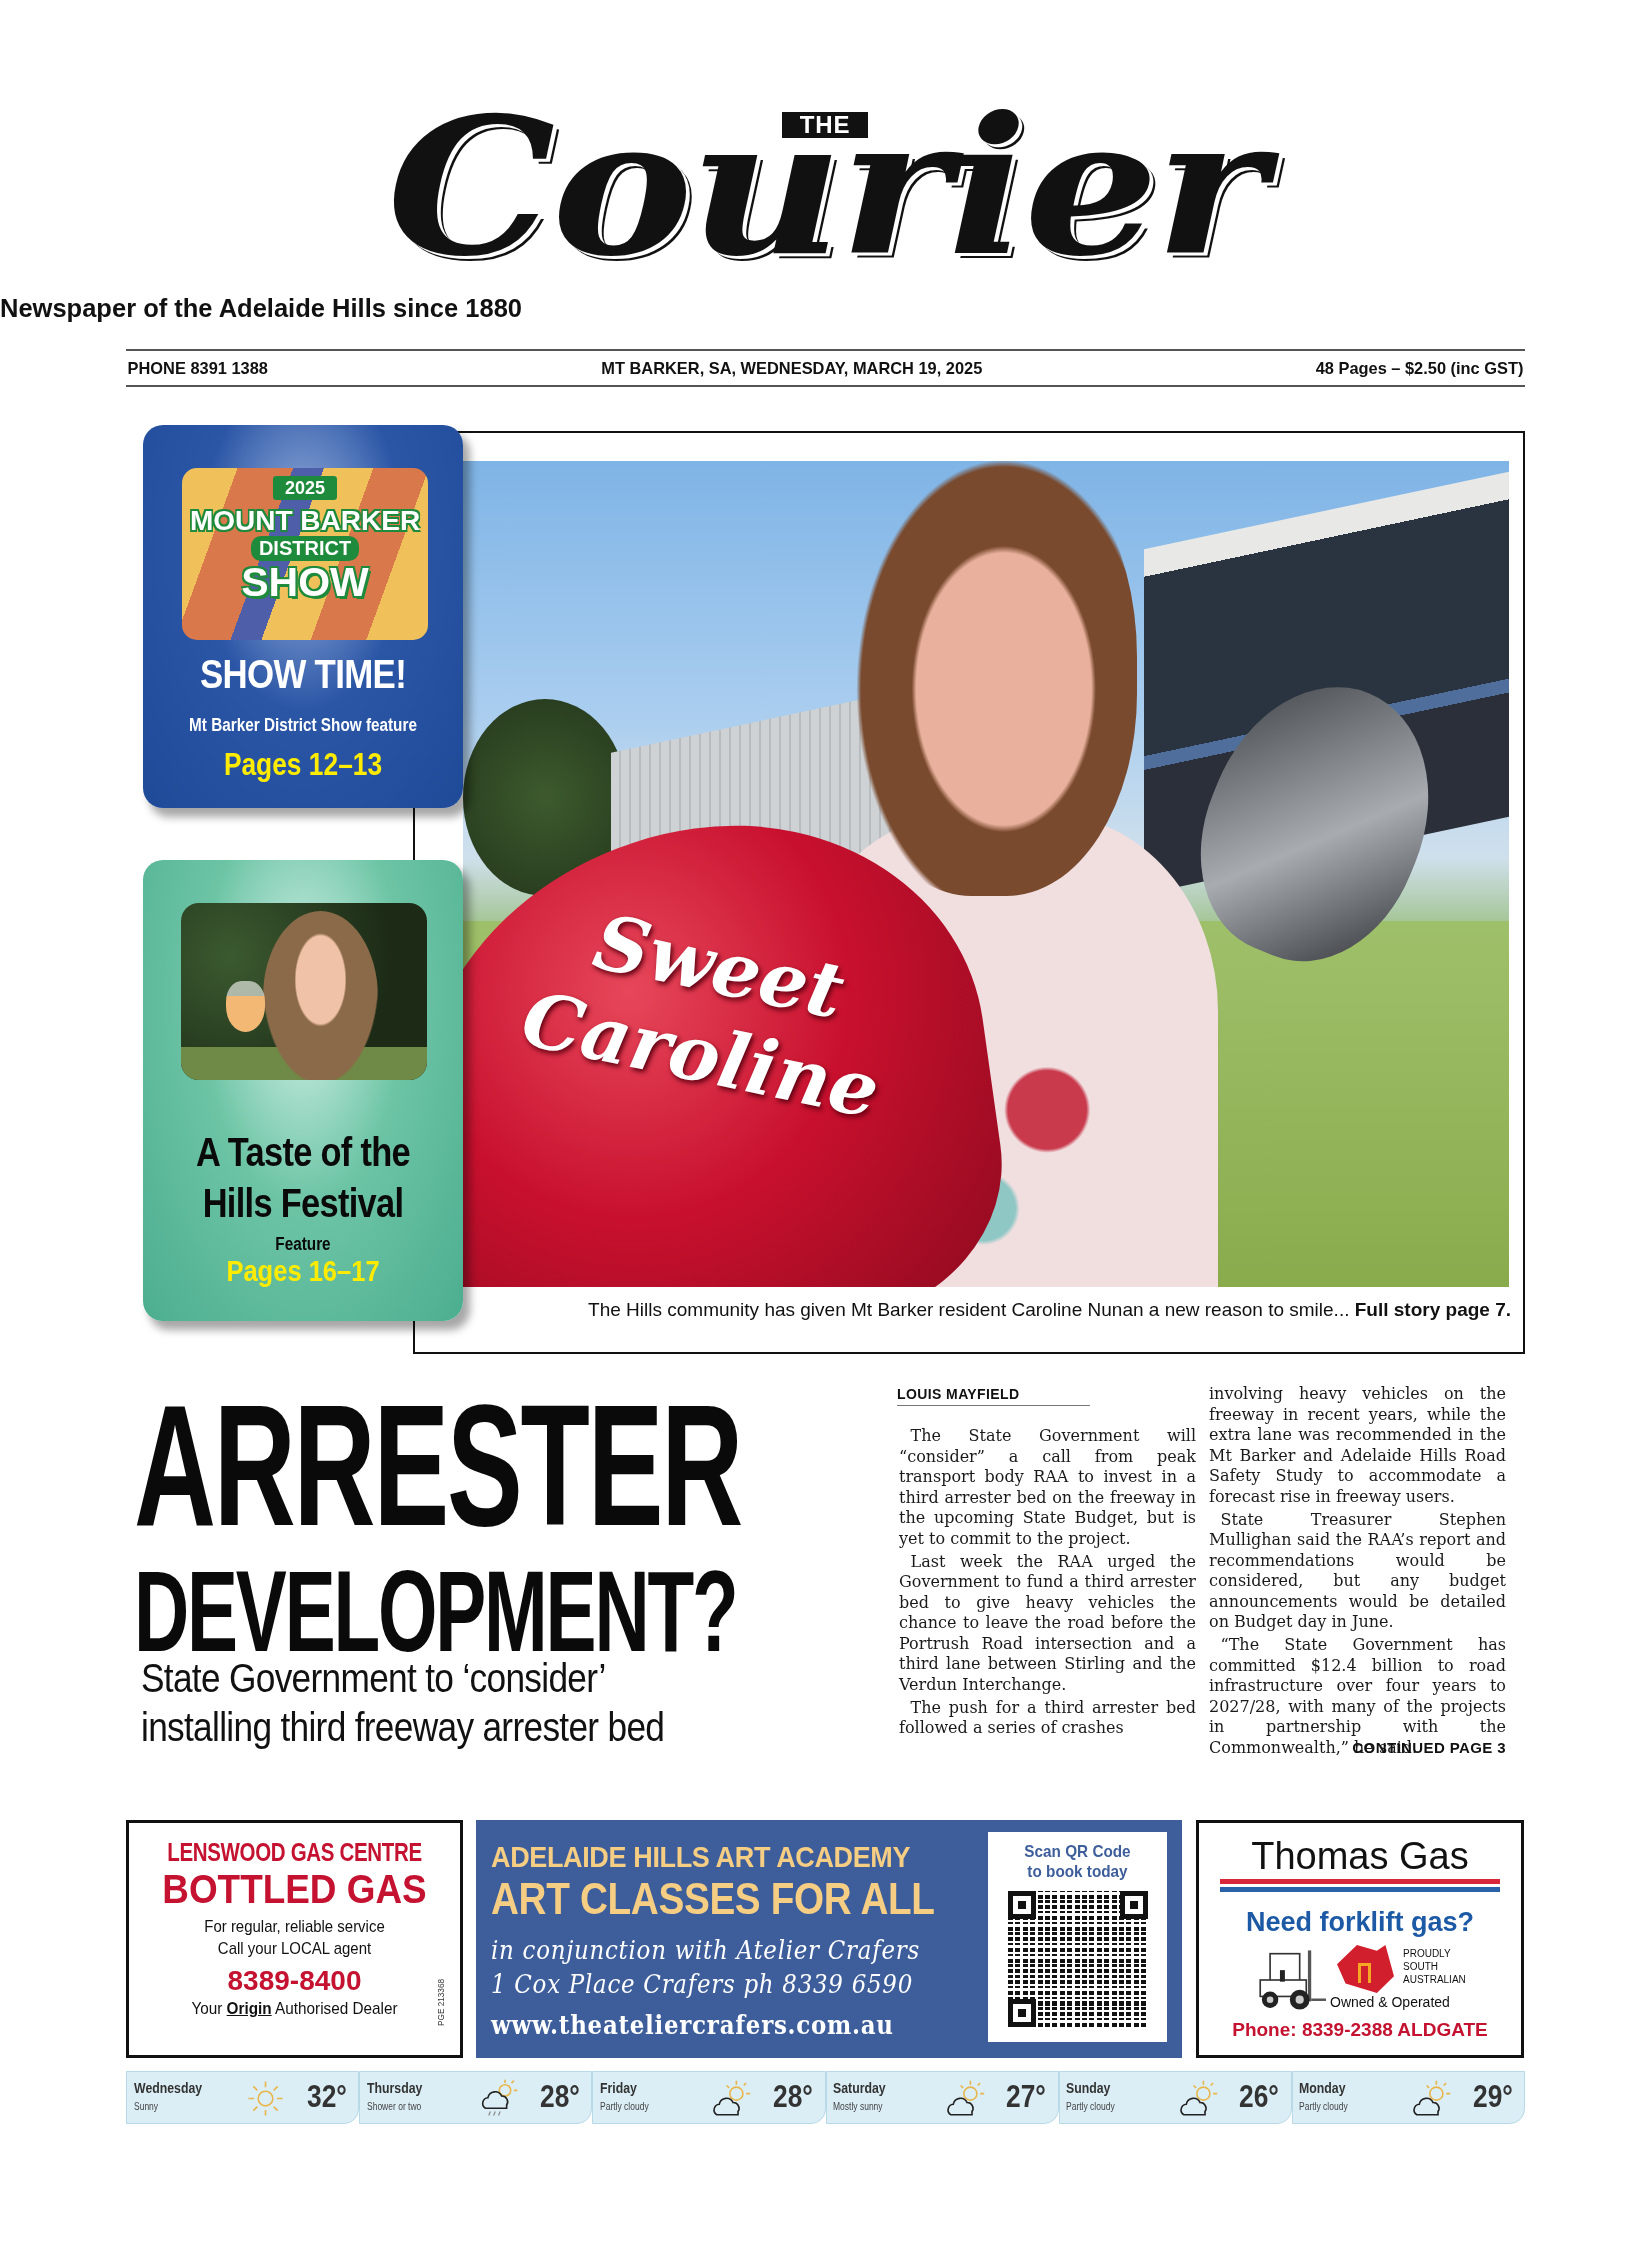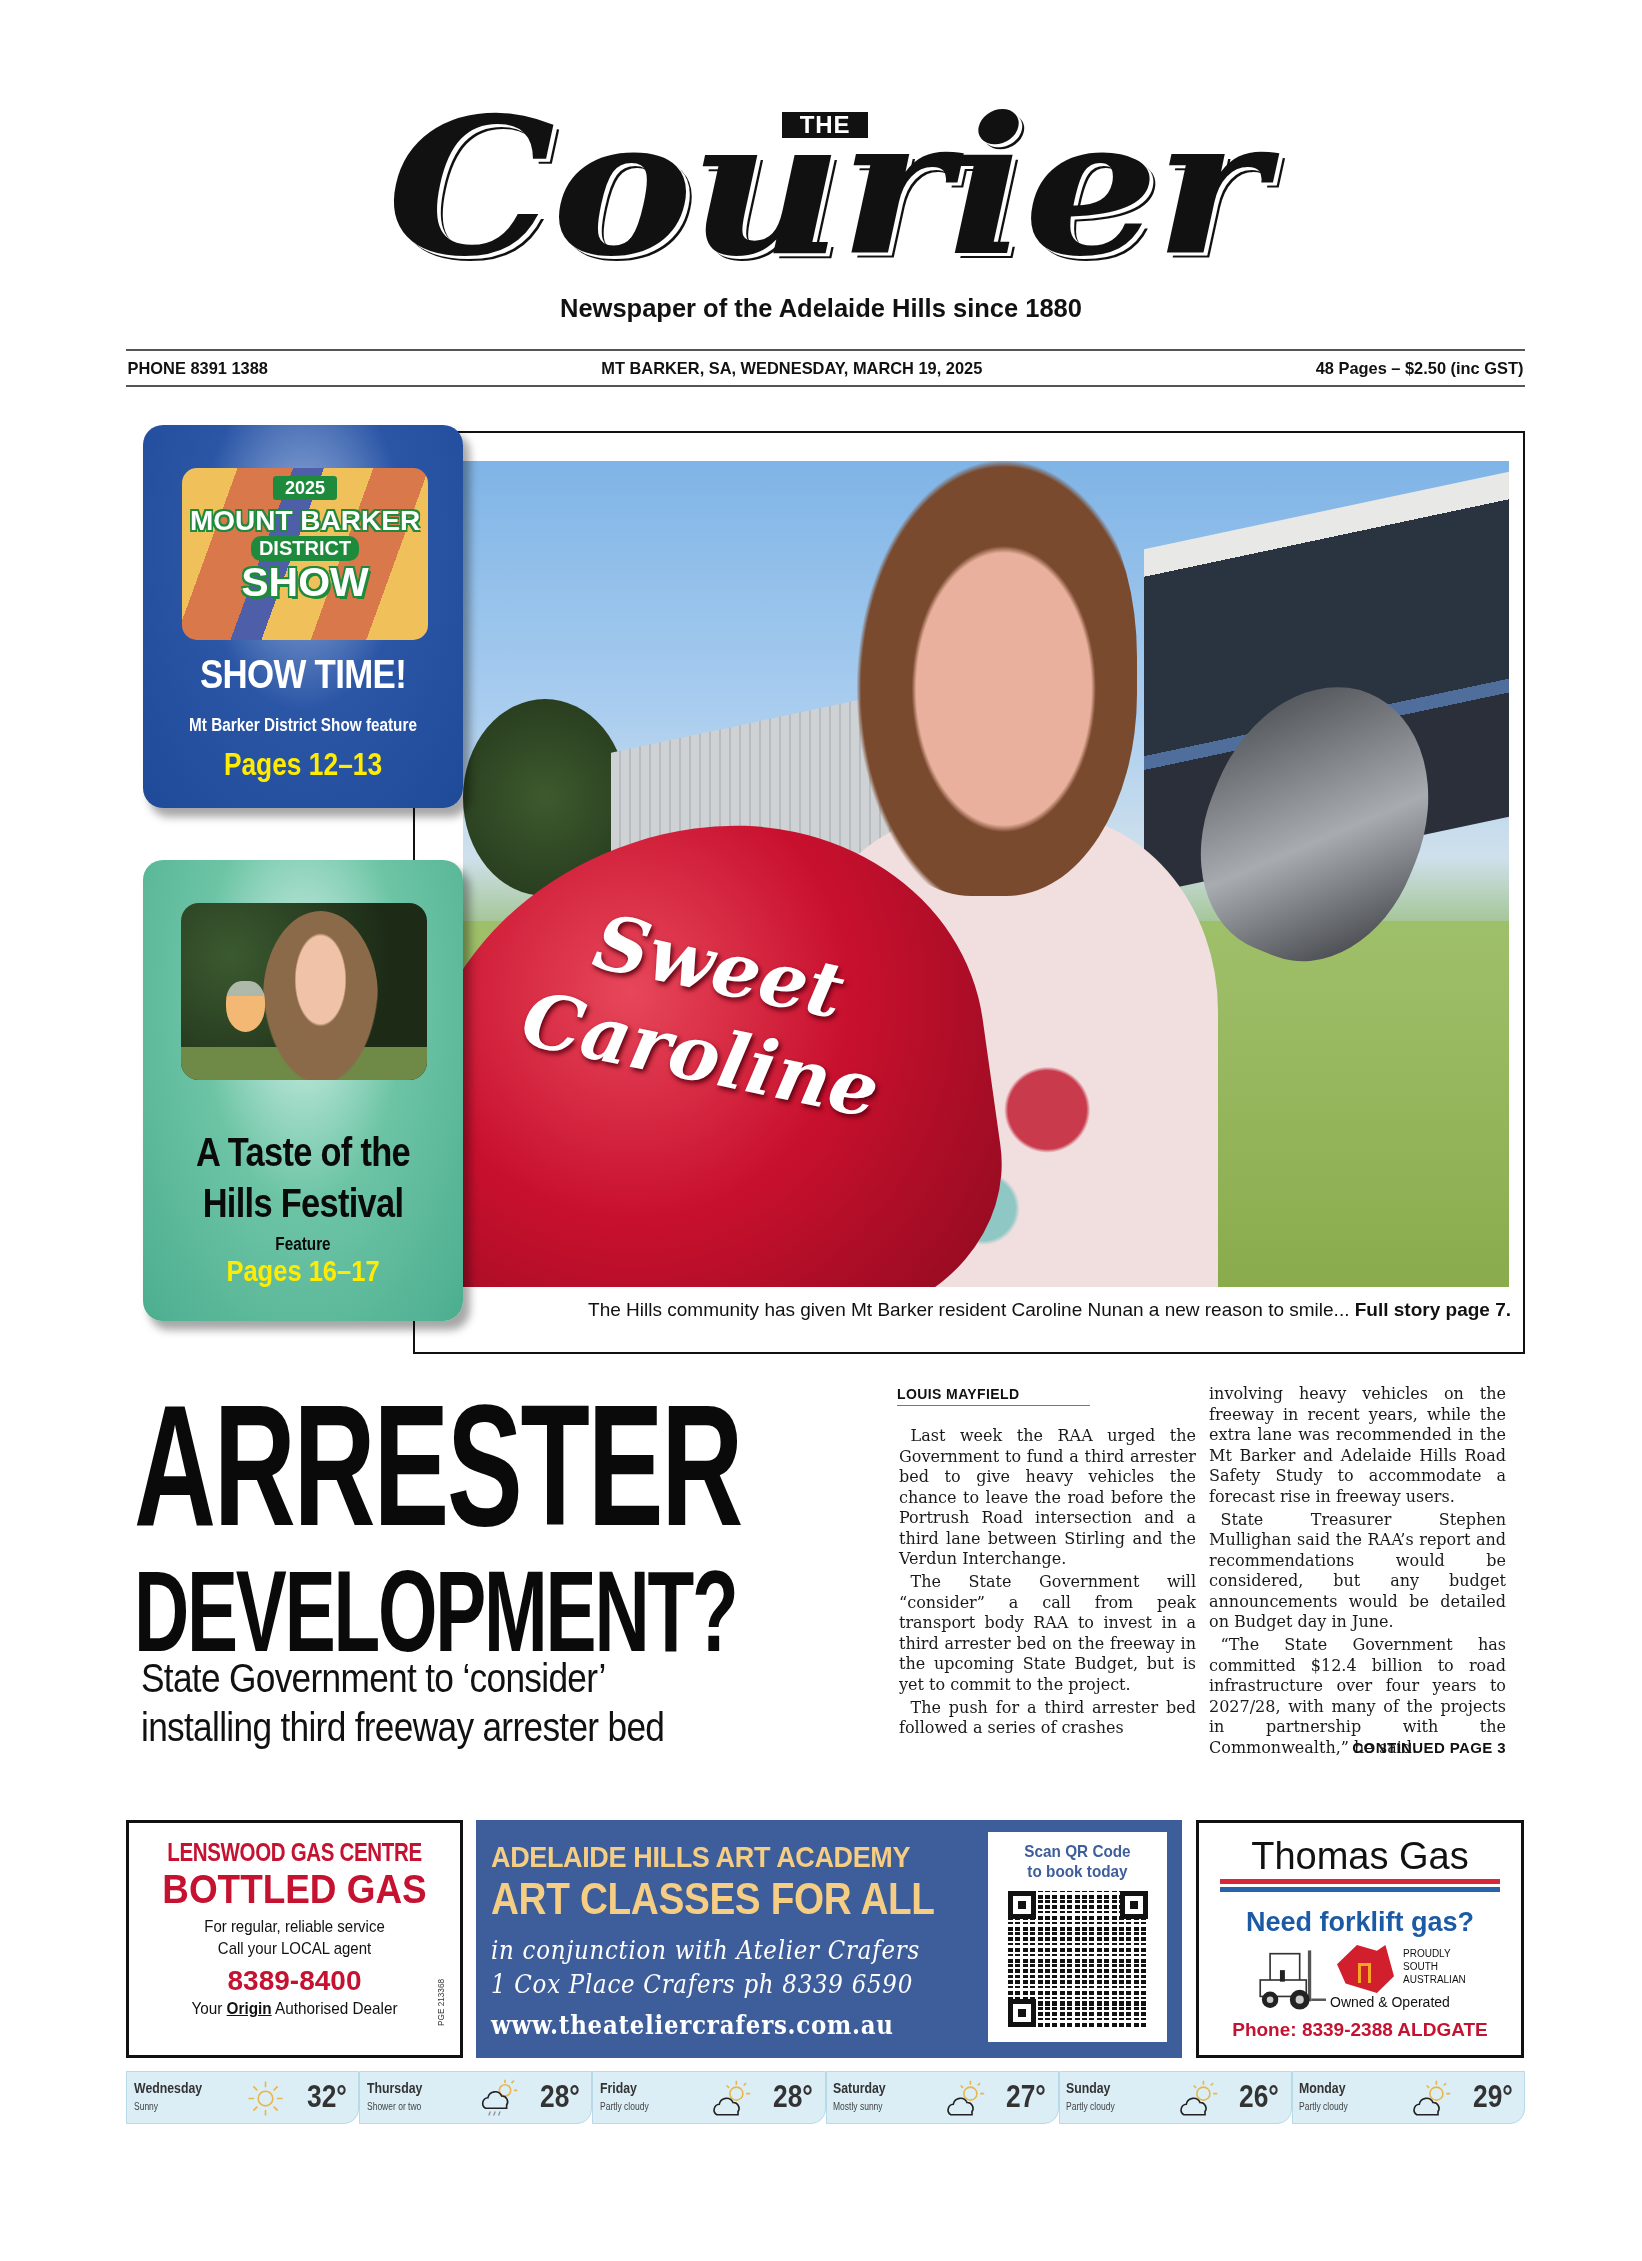--- a/index.html
+++ b/index.html
@@ -15,21 +15,21 @@
   }
   .logo {
     position: absolute; left: 361px; top: 105px; width: 928px; height: 164px;
     font-family: "DejaVu Serif", serif; font-weight: 700; font-size: 189px;
     line-height: 164px; text-align: center; letter-spacing: -3.3px; color: #111;
     font-style: italic;
     text-shadow: 3.3px 3.3px 0 #fff, 5px 5px 0 #111;
     transform: scaleX(1.12);
   }
   .tagline {
-    position: absolute; left: 0; width: 1642px; top: 294px; text-align: center;
+    position: absolute; left: 0; width: 1642px; top: 294px; text-align: left;
     font-size: 25.5px; font-weight: 700; color: #111;
   }
   .dateline {
     position: absolute; left: 126px; top: 349px; width: 1399px; height: 38px;
     border-top: 2.5px solid #555; border-bottom: 2.5px solid #555;
     display: flex; align-items: center; justify-content: space-between;
     font-weight: 700; font-size: 16.4px; padding: 0 1.6px;
   }
 
   
@@ -319,22 +319,22 @@
 
 <div class="headline-1">ARRESTER</div>
 <div class="headline-2">DEVELOPMENT?</div>
 <div class="subhead">
   <span>State Government to ‘consider’</span>
   <span>installing third freeway arrester bed</span>
 </div>
 
 <div class="byline">LOUIS MAYFIELD</div>
 <div class="col col-1">
+  <p>The State Government will “consider” a call from peak transport body RAA to invest in a third arrester bed on the freeway in the upcoming State Budget, but is yet to commit to the project.</p>
   <p>Last week the RAA urged the Government to fund a third arrester bed to give heavy vehicles the chance to leave the road before the Portrush Road intersection and a third lane between Stirling and the Verdun Interchange.</p>
-  <p>The State Government will “consider” a call from peak transport body RAA to invest in a third arrester bed on the freeway in the upcoming State Budget, but is yet to commit to the project.</p>
   <p>The push for a third arrester bed followed a series of crashes</p>
 </div>
 <div class="col col-2">
   <p>involving heavy vehicles on the freeway in recent years, while the extra lane was recommended in the Mt Barker and Adelaide Hills Road Safety Study to accommodate a forecast rise in freeway users.</p>
   <p>State Treasurer Stephen Mullighan said the RAA’s report and recommendations would be considered, but any budget announcements would be detailed on Budget day in June.</p>
   <p>“The State Government has committed $12.4 billion to road infrastructure over four years to 2027/28, with many of the projects in partnership with the Commonwealth,” he said.</p>
 </div>
 <div class="continued">CONTINUED PAGE 3</div>
 
 <div class="ad ad-lenswood">

